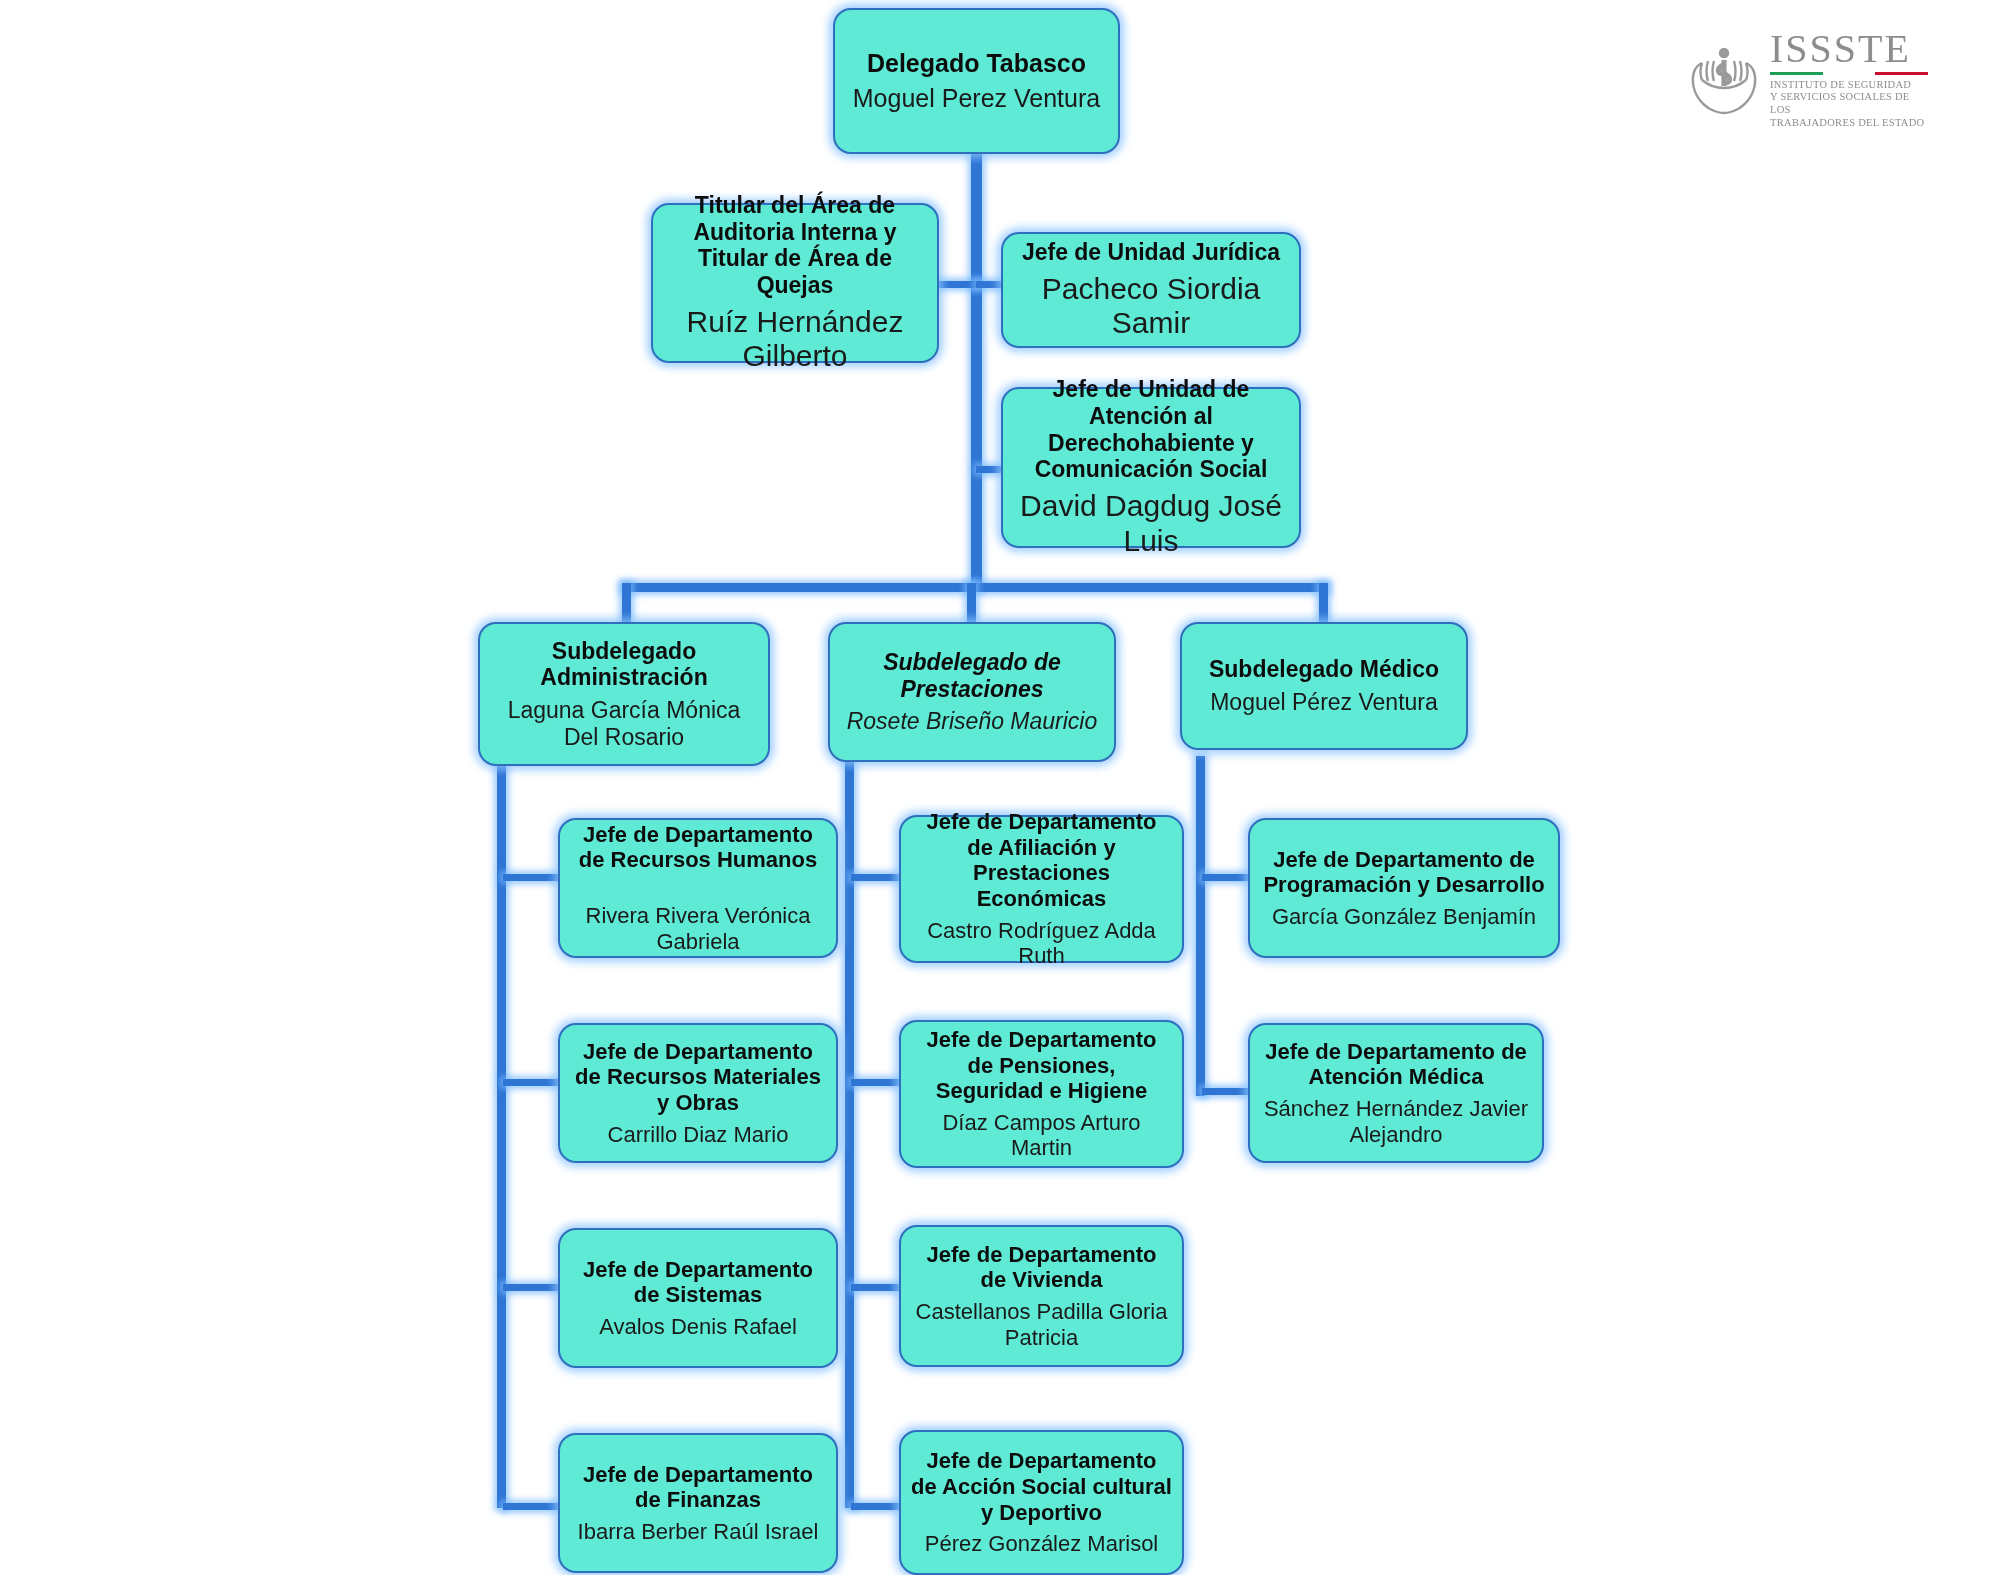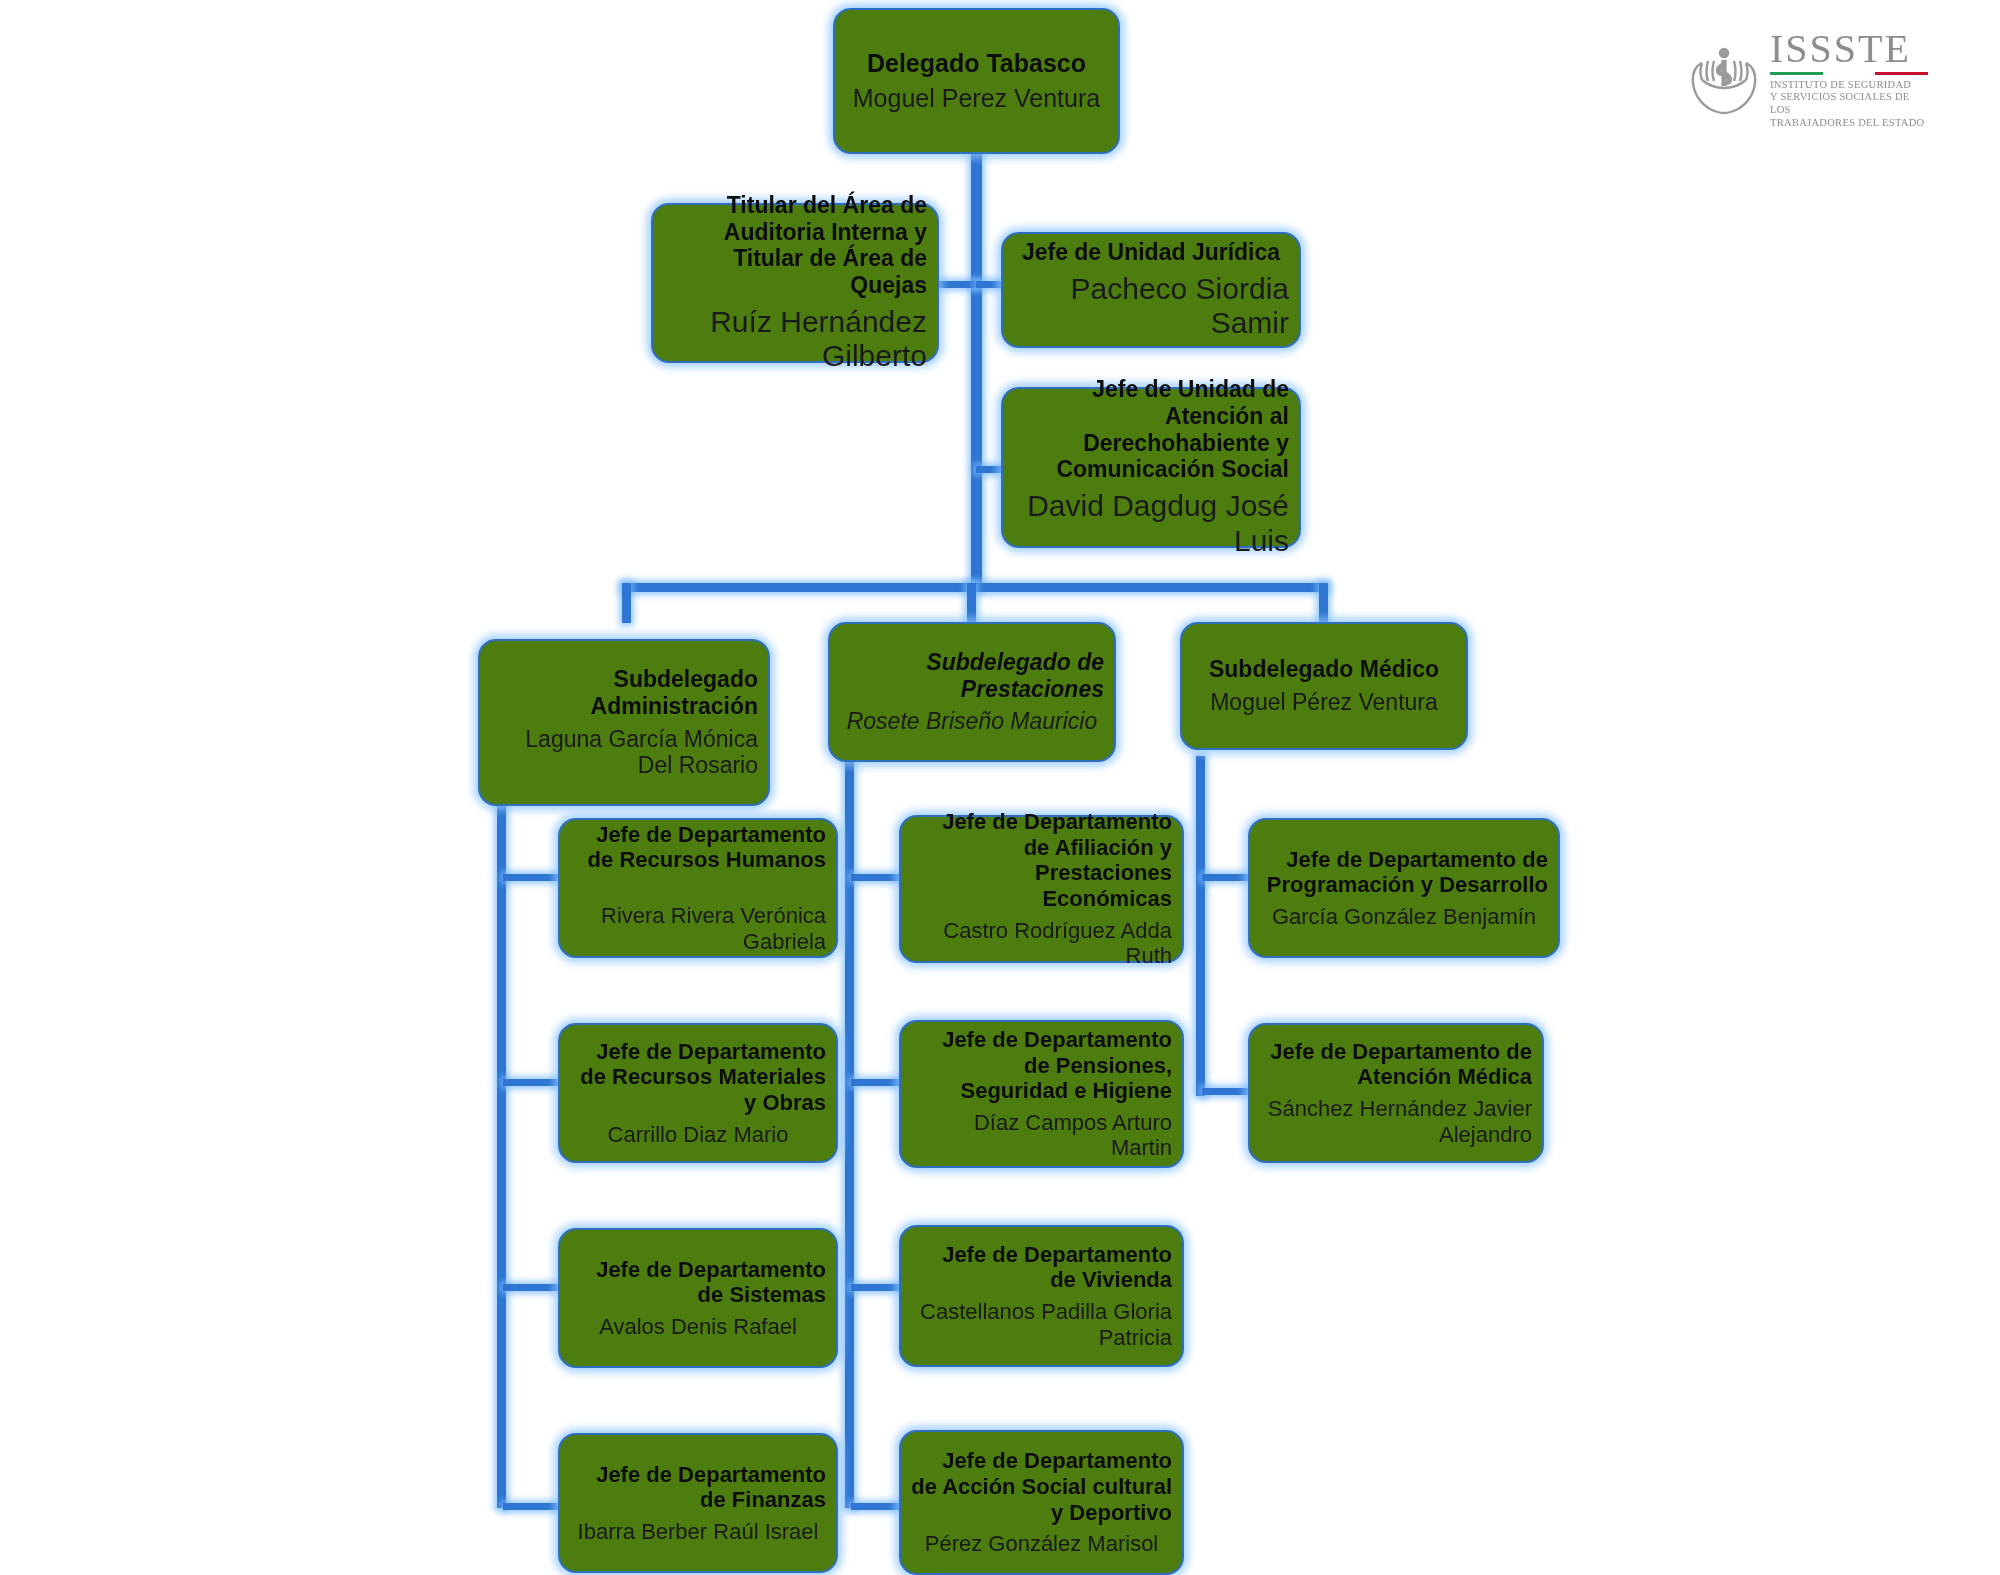--- a/index.html
+++ b/index.html
@@ -20,29 +20,29 @@
     z-index:1;
   }
   .vline{width:9px;}
   .hline{height:9px;}
   .hline.thin{height:7px;}
 
   
   .node{
     position:absolute;
     box-sizing:border-box;
-    background:#4d7c0f;
+    background:#5eead4;
     border:2px solid #2e6fbe;
     border-radius:18px;
     box-shadow:0 0 9px 4px rgba(138,195,255,.80);
     display:flex;
     flex-direction:column;
     align-items:center;
     justify-content:center;
-    text-align:right;
+    text-align:center;
     padding:7px 10px;
     z-index:3;
   }
   .node .title{
     font-weight:bold;
     color:#0d0d0d;
     line-height:1.16;
   }
   .node .person{
     color:#1a1a1a;
@@ -129,21 +129,21 @@
   <div class="node lvl1" style="left:1001px;top:232px;width:300px;height:116px;">
     <div class="title">Jefe de Unidad Jurídica</div>
     <div class="person">Pacheco Siordia Samir</div>
   </div>
 
   <div class="node lvl1" style="left:1001px;top:387px;width:300px;height:161px;">
     <div class="title">Jefe de Unidad de Atención al Derechohabiente y Comunicación Social</div>
     <div class="person">David Dagdug José Luis</div>
   </div>
 
-  <div class="node lvl2" style="left:478px;top:622px;width:292px;height:167px;margin-top:17px;">
+  <div class="node lvl2" style="left:478px;top:622px;width:292px;height:144px;">
     <div class="title">Subdelegado Administración</div>
     <div class="person">Laguna García Mónica Del Rosario</div>
   </div>
 
   <div class="node lvl2" style="left:828px;top:622px;width:288px;height:140px;font-style:italic;">
     <div class="title">Subdelegado de Prestaciones</div>
     <div class="person">Rosete Briseño Mauricio</div>
   </div>
 
   <div class="node lvl2" style="left:1180px;top:622px;width:288px;height:128px;">

